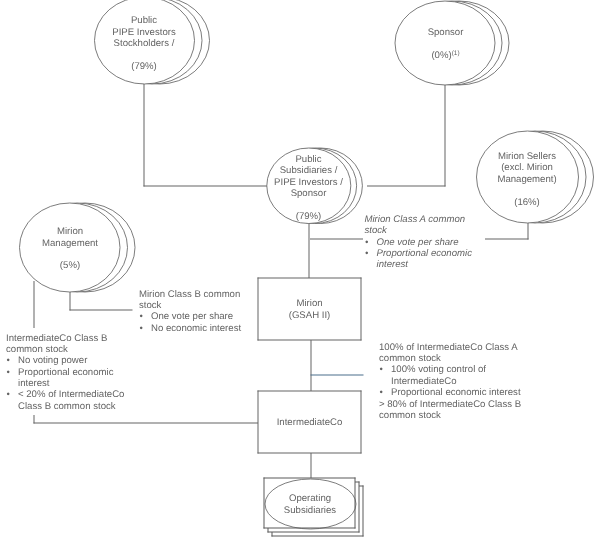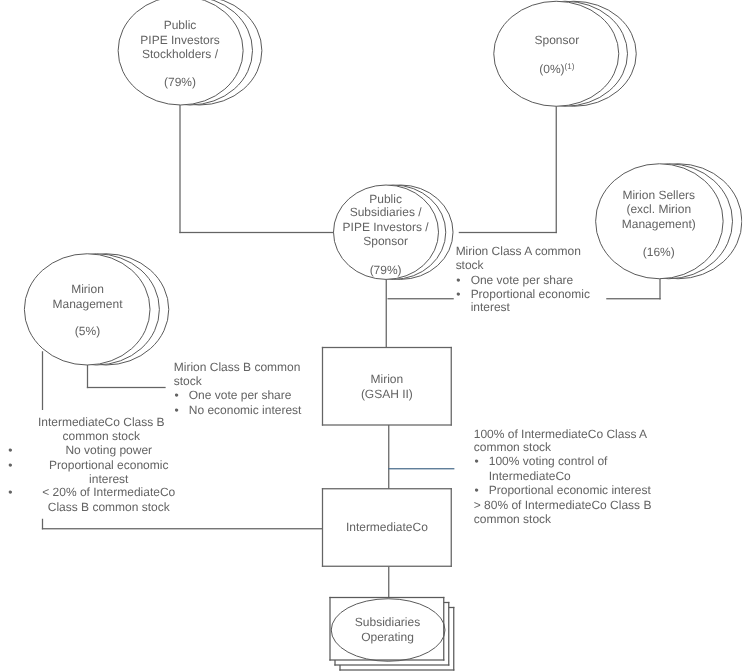--- a/index.html
+++ b/index.html
@@ -85,22 +85,22 @@
         <ellipse cx="310.5" cy="504" rx="45.5" ry="25" fill="none" stroke="#5a5a5a" stroke-width="0.8"></ellipse>
       </g>
   </svg>
 <div class="node-label" style="left: 64px; top: 15.1px; width: 160px;"><div>Public</div><div>PIPE Investors</div><div>Stockholders /</div><div>&nbsp;</div><div><span>(79%)</span></div></div>
     <div class="node-label" style="left: 365.5px; top: 27px; width: 160px;"><div>Sponsor</div><div>&nbsp;</div><div><span>(0%)</span><sup>(1)</sup></div></div>
     <div class="node-label" style="left: 228.5px; top: 153.9px; width: 160px;"><div>Public</div><div>Subsidiaries /</div><div>PIPE Investors /</div><div>Sponsor</div><div>&nbsp;</div><div><span>(79%)</span></div></div>
     <div class="node-label" style="left: 447px; top: 150.9px; width: 160px;"><div>Mirion Sellers</div><div>(excl. Mirion</div><div>Management)</div><div>&nbsp;</div><div><span>(16%)</span></div></div>
     <div class="node-label" style="left: -10px; top: 226.1px; width: 160px;"><div>Mirion</div><div>Management</div><div>&nbsp;</div><div><span>(5%)</span></div></div>
     <div class="node-label" style="left: 229.5px; top: 298.3px; width: 160px;"><div>Mirion</div><div>(GSAH II)</div></div>
     <div class="node-label" style="left: 229.5px; top: 417.1px; width: 160px;"><div>IntermediateCo</div></div>
-    <div class="node-label" style="left: 230px; top: 493.1px; width: 160px;"><div>Subsidiaries</div><div>Operating</div></div>
-    <div class="note" style="left: 364.5px; top: 196px; width: 170px;"><div class="hang">Mirion Class A common</div><div class="hang">stock</div><div class="bul">One vote per share</div><div class="bul">Proportional economic
+    <div class="node-label" style="left: 230px; top: 493.1px; width: 160px;"><div>Operating</div><div>Subsidiaries</div></div>
+    <div class="note" style="left: 364.5px; top: 214px; width: 170px; font-style: italic;"><div class="hang">Mirion Class A common</div><div class="hang">stock</div><div class="bul">One vote per share</div><div class="bul">Proportional economic
 interest</div></div>
     <div class="note" style="left: 139px; top: 288.7px; width: 150px;"><div class="hang">Mirion Class B common</div><div class="hang">stock</div><div class="bul">One vote per share</div><div class="bul">No economic interest</div></div>
-    <div class="note" style="left: 6px; top: 332.5px; width: 150px; text-align: center;"><div class="hang">IntermediateCo Class B</div><div class="hang">common stock</div><div class="bul">No voting power</div><div class="bul">Proportional economic
+    <div class="note" style="left: 6px; top: 332.5px; width: 150px;"><div class="hang">IntermediateCo Class B</div><div class="hang">common stock</div><div class="bul">No voting power</div><div class="bul">Proportional economic
 interest</div><div class="bul">&lt; 20% of IntermediateCo
 Class B common stock</div></div>
     <div class="note" style="left: 379px; top: 341.8px; width: 180px;"><div class="hang">100% of IntermediateCo Class A</div><div class="hang">common stock</div><div class="bul">100% voting control of
 IntermediateCo</div><div class="bul">Proportional economic interest</div><div class="hang">&gt; 80% of IntermediateCo Class B</div><div class="hang">common stock</div></div>
   </div>
 
 </body></html>

